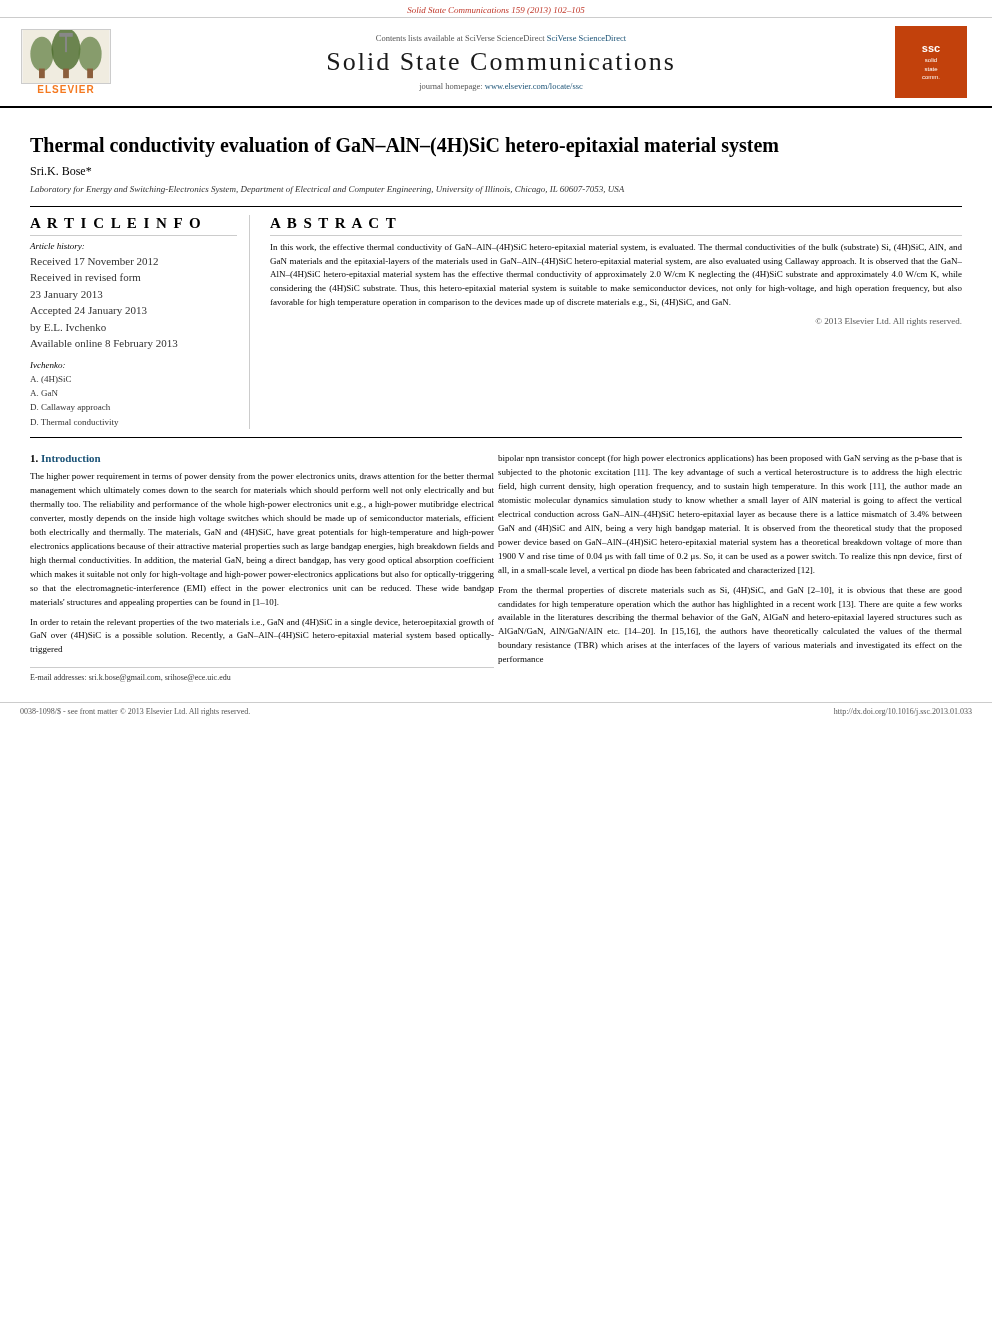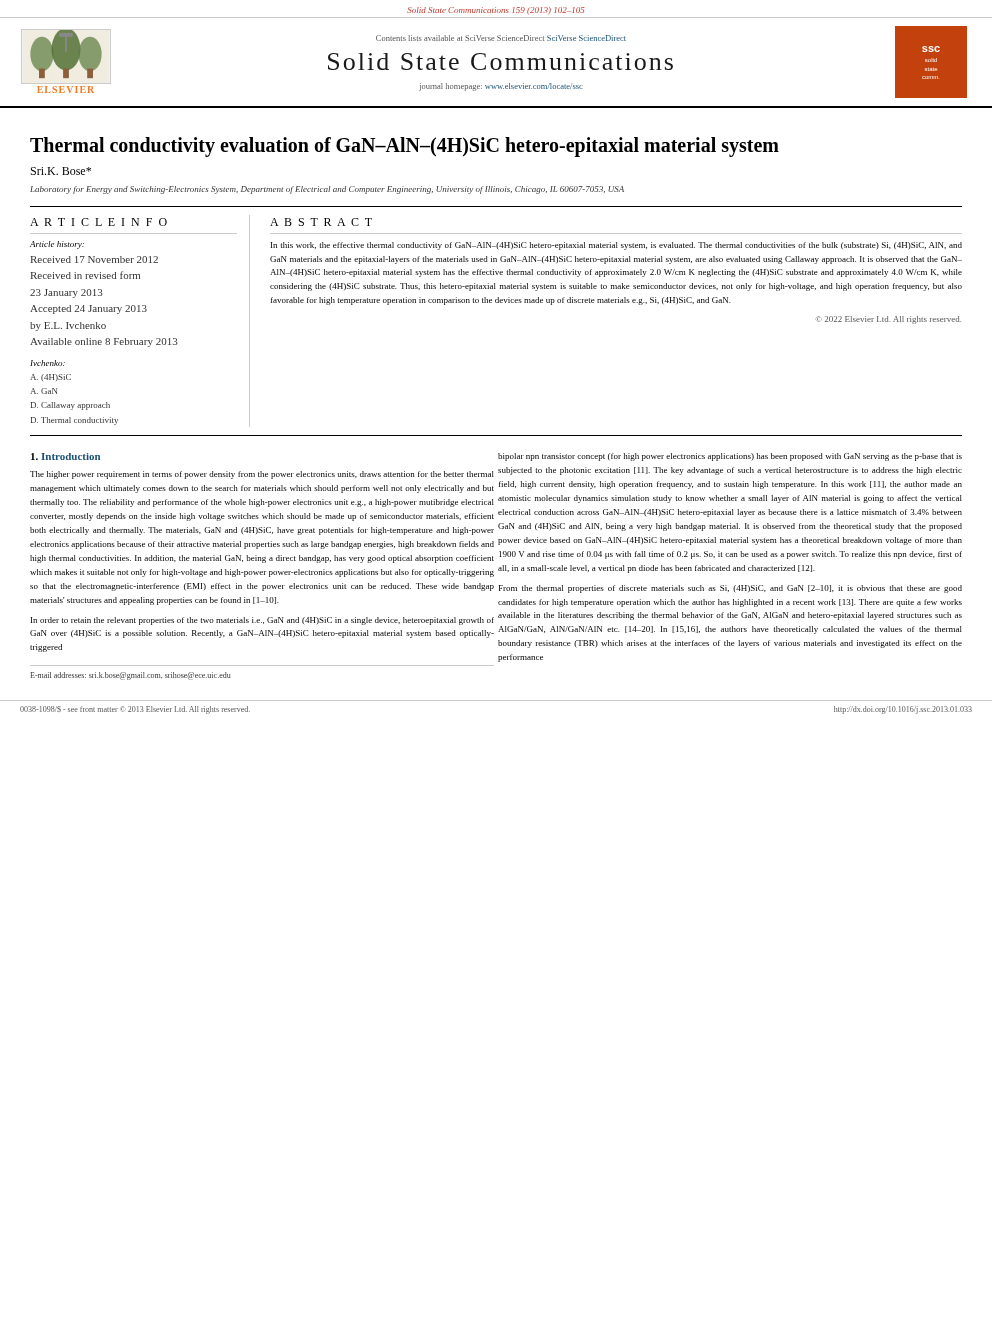--- a/index.html
+++ b/index.html
@@ -51,21 +51,21 @@
       align-items: center;
       justify-content: center;
       background: #f5f5f5;
       font-size: 7px;
       color: #555;
     }
     .elsevier-logo .brand-text {
       font-size: 10px;
       font-weight: bold;
       color: #f47920;
-      font-family: Liberation Serif, serif;
+      font-family: Liberation Sans, sans-serif;
       letter-spacing: 1px;
     }
     .header-center {
       flex: 1;
       text-align: center;
     }
     .header-center .contents-line {
       font-size: 8.5px;
       color: #555;
       margin-bottom: 4px;
@@ -154,22 +154,22 @@
     }
 
     
     .article-info {
       width: 220px;
       flex-shrink: 0;
       border-right: 1px solid #ccc;
       padding-right: 12px;
     }
     .section-header-small {
-      font-size: 12px;
-      font-weight: normal;
+      font-size: 15px;
+      font-weight: bold;
       letter-spacing: 1.5px;
       text-transform: uppercase;
       color: #000;
       border-bottom: 1px solid #ccc;
       padding-bottom: 3px;
       margin-bottom: 5px;
     }
     .info-subsection-title {
       font-size: 9px;
       font-style: italic;
@@ -346,21 +346,21 @@
         <div>A. (4H)SiC</div>
         <div>A. GaN</div>
         <div>D. Callaway approach</div>
         <div>D. Thermal conductivity</div>
       </div>
     </div>
 
     <div class="abstract-section">
       <div class="section-header-small">A B S T R A C T</div>
       <div class="abstract-text">In this work, the effective thermal conductivity of GaN–AlN–(4H)SiC hetero-epitaxial material system, is evaluated. The thermal conductivities of the bulk (substrate) Si, (4H)SiC, AlN, and GaN materials and the epitaxial-layers of the materials used in GaN–AlN–(4H)SiC hetero-epitaxial material system, are also evaluated using Callaway approach. It is observed that the GaN–AlN–(4H)SiC hetero-epitaxial material system has the effective thermal conductivity of approximately 2.0 W/cm K neglecting the (4H)SiC substrate and approximately 4.0 W/cm K, while considering the (4H)SiC substrate. Thus, this hetero-epitaxial material system is suitable to make semiconductor devices, not only for high-voltage, and high operation frequency, but also favorable for high temperature operation in comparison to the devices made up of discrete materials e.g., Si, (4H)SiC, and GaN.</div>
-      <div class="copyright-line">© 2022 Elsevier Ltd. All rights reserved.</div>
+      <div class="copyright-line">© 2013 Elsevier Ltd. All rights reserved.</div>
     </div>
 
   </div>
 
   <div class="body-two-col">
 
     <div class="col-left">
       <div class="section-title">
         <span class="section-number">1.</span>
         <span class="intro-label">Introduction</span>

